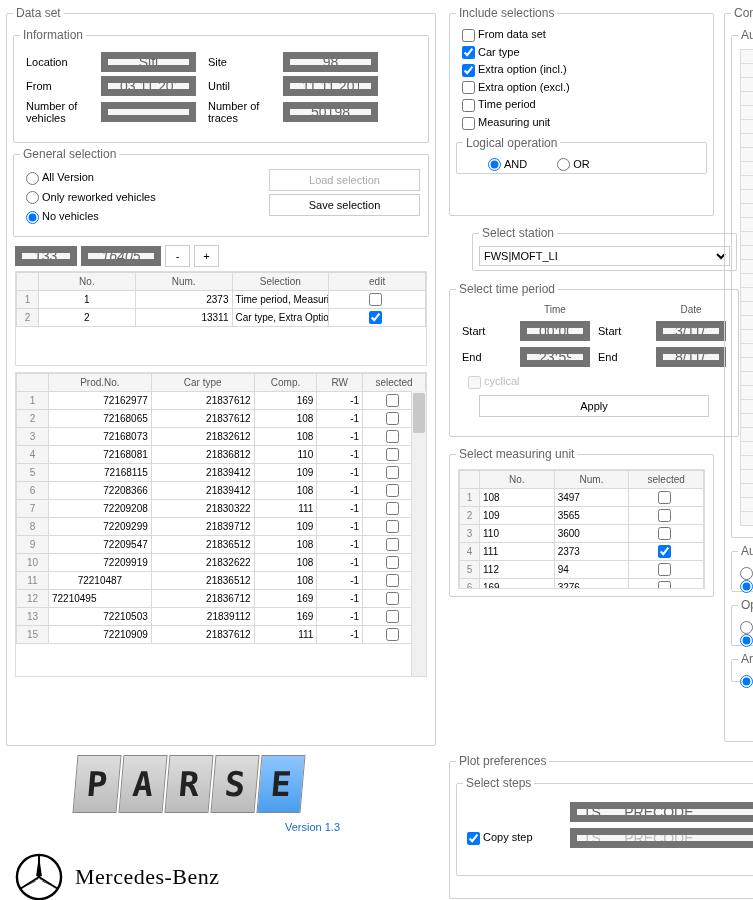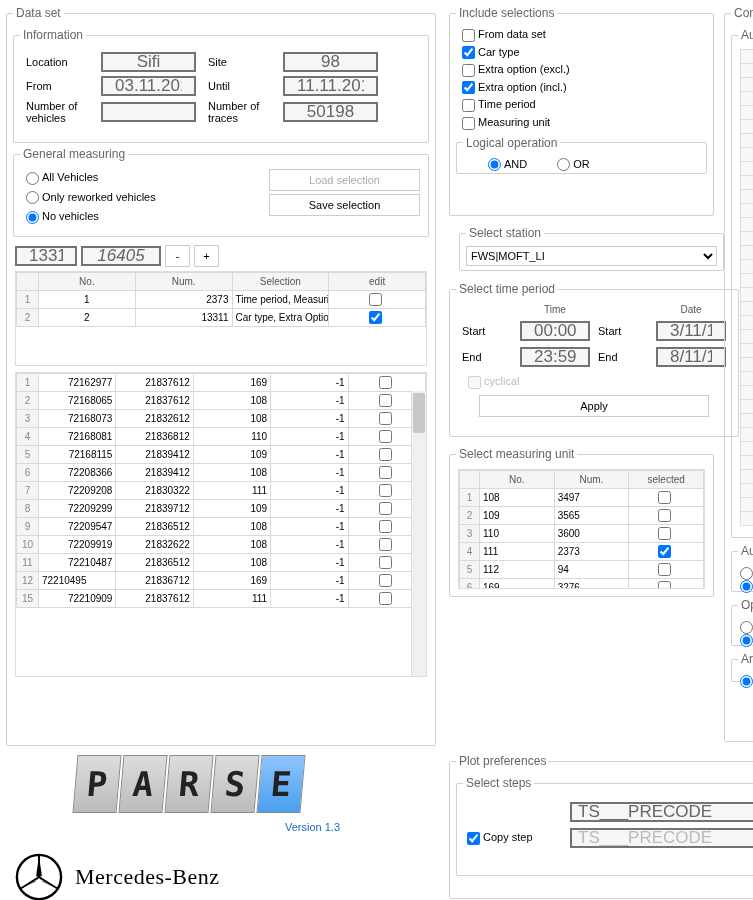--- a/index.html
+++ b/index.html
@@ -2,21 +2,21 @@
 <html><head>
 <meta charset="utf-8">
 <style>
 * { box-sizing: border-box; margin: 0; padding: 0; font-family: "Segoe UI", Tahoma, sans-serif; font-size: 11px; }
 body { background: #fff; width: 753px; height: 900px; position: relative; overflow: hidden; color: #000; }
 
 fieldset { border: 1px solid #d0d0d0; border-radius: 2px; padding: 6px; margin: 4px; position: absolute; }
 legend { padding: 0 3px; font-size: 12px; color: #666; }
 fieldset.inner { position: relative; margin: 2px 0; }
 
-.inp { background: #f6f6f6; border: 2px solid #737373; height: 20px; padding: 0 12px; text-align: center; font-size: 17px; color: #666; }
+.inp { background: #f6f6f6; border: 7px solid #737373; height: 20px; padding: 0 12px; text-align: center; font-size: 14px; color: #666; }
 .btn { background: #fff; border: 1px solid #ccc; height: 22px; font-size: 11px; cursor: pointer; }
 .btn:disabled { color: #aaa; }
 label { font-size: 11px; }
 
 
 #fs-dataset { left: 2px; top: 2px; width: 430px; height: 740px; }
 
 #fs-info { width: 100%; height: 115px; }
 .info-row { display: flex; align-items: center; margin: 4px 6px; }
 .info-row .lab { width: 75px; }
@@ -43,21 +43,21 @@
 .tbl-data-wrap { border: 1px solid #ddd; height: 305px; overflow: hidden; margin: 6px 2px 2px; position: relative; }
 .scrollbar-stub { position: absolute; right: 0; top: 18px; bottom: 0; width: 15px; background: #f0f0f0; border-left: 1px solid #ddd; }
 .scrollbar-thumb { position: absolute; left: 1px; right: 1px; top: 2px; height: 40px; background: #c8c8c8; border-radius: 2px; }
 
 
 #fs-include { left: 445px; top: 2px; width: 265px; height: 210px; }
 .chk-col { display: flex; flex-direction: column; gap: 4px; padding: 2px 6px; }
 #fs-logical { width: 100%; height: 38px; margin-top: 4px; }
 .logical-row { display: flex; gap: 30px; padding: 2px 25px; }
 
-#fs-station { left: 455px; top: 222px; width: 265px; height: 45px; }
+#fs-station { left: 468px; top: 222px; width: 265px; height: 45px; }
 #fs-station select { width: 100%; height: 20px; font-size: 11px; background: #fff; border: 1px solid #ccc; }
 
 #fs-timeperiod { left: 445px; top: 278px; width: 265px; height: 155px; }
 .tp-grid { display: grid; grid-template-columns: 50px 70px 50px 70px; gap: 6px 8px; align-items: center; padding: 2px 6px; }
 .tp-grid .head { text-align: center; color: #555; font-size: 10px; }
 .tp-grid .inp { width: 100%; }
 #fs-timeperiod .apply-btn { width: 230px; margin: 6px auto 0; display: block; }
 
 #fs-measunit { left: 445px; top: 443px; width: 265px; height: 150px; }
 .tbl-mu-wrap { border: 1px solid #ddd; height: 120px; overflow: hidden; margin: 2px; }
@@ -107,24 +107,24 @@
     </div>
     <div class="info-row">
       <span class="lab" style="line-height:1.1">Number of vehicles</span>
       <input class="inp" value="" style="">
       <span class="lab2" style="line-height:1.1">Number of traces</span>
       <input class="inp inp2" value="50198" style="">
     </div>
   </fieldset>
 
   <fieldset id="fs-gensel" class="inner">
-    <legend>General measuring</legend>
+    <legend>General selection</legend>
     <div class="gensel-grid">
       <div class="gensel-left">
-        <label><input type="radio" name="gs" style=""><span>All Vehicles</span></label>
+        <label><input type="radio" name="gs" style=""><span>All Version</span></label>
         <label><input type="radio" name="gs" style=""><span>Only reworked vehicles</span></label>
         <label><input type="radio" name="gs" checked="" style=""><span>No vehicles</span></label>
       </div>
       <div class="gensel-right">
         <button class="btn" disabled="">Load selection</button>
         <button class="btn">Save selection</button>
       </div>
     </div>
   </fieldset>
 
@@ -160,20 +160,28 @@
             <td class="ck" style="width:40px"><input type="checkbox" checked="" style=""></td>
           </tr>
         </tbody>
       </table>
   </div>
 
   <div class="tbl-data-wrap">
     <table id="tbl-data">
         <tbody>
           <tr>
+            <th class="rowh" style="width:28px"></th>
+            <th style="width:90px">Prod.No.</th>
+            <th style="width:90px">Car type</th>
+            <th style="width:55px">Comp.</th>
+            <th style="width:40px">RW</th>
+            <th style="width:55px">selected</th>
+          </tr>
+          <tr>
             <td class="rowh">1</td>
             <td style="text-align:right">72162977</td>
             <td style="text-align:right">21837612</td>
             <td style="text-align:right">169</td>
             <td style="text-align:right">-1</td>
             <td class="ck"><input type="checkbox" style=""></td>
           </tr>
           <tr>
             <td class="rowh">2</td>
             <td style="text-align:right">72168065</td>
@@ -241,30 +249,38 @@
           <tr>
             <td class="rowh">10</td>
             <td style="text-align:right">72209919</td>
             <td style="text-align:right">21832622</td>
             <td style="text-align:right">108</td>
             <td style="text-align:right">-1</td>
             <td class="ck"><input type="checkbox" style=""></td>
           </tr>
           <tr>
             <td class="rowh">11</td>
-            <td style="text-align:right">72210487</td>
+            <td style="text-align:center">72210487</td>
             <td style="text-align:right">21836512</td>
             <td style="text-align:right">108</td>
             <td style="text-align:right">-1</td>
             <td class="ck"><input type="checkbox" style=""></td>
           </tr>
           <tr>
             <td class="rowh">12</td>
             <td style="text-align:left">72210495</td>
             <td style="text-align:right">21836712</td>
+            <td style="text-align:right">169</td>
+            <td style="text-align:right">-1</td>
+            <td class="ck"><input type="checkbox" style=""></td>
+          </tr>
+          <tr>
+            <td class="rowh">13</td>
+            <td style="text-align:right">72210503</td>
+            <td style="text-align:right">21839112</td>
             <td style="text-align:right">169</td>
             <td style="text-align:right">-1</td>
             <td class="ck"><input type="checkbox" style=""></td>
           </tr>
           <tr>
             <td class="rowh">15</td>
             <td style="text-align:right">72210909</td>
             <td style="text-align:right">21837612</td>
             <td style="text-align:right">111</td>
             <td style="text-align:right">-1</td>
@@ -276,22 +292,22 @@
         <div class="scrollbar-thumb"></div>
       </div>
   </div>
 </fieldset>
 
 <fieldset id="fs-include">
   <legend>Include selections</legend>
   <div class="chk-col" id="include-checks">
       <label><input type="checkbox" style=""><span>From data set</span></label>
       <label><input type="checkbox" checked="" style=""><span>Car type</span></label>
+      <label><input type="checkbox" checked="" style=""><span>Extra option (incl.)</span></label>
       <label><input type="checkbox" style=""><span>Extra option (excl.)</span></label>
-      <label><input type="checkbox" checked="" style=""><span>Extra option (incl.)</span></label>
       <label><input type="checkbox" style=""><span>Time period</span></label>
       <label><input type="checkbox" style=""><span>Measuring unit</span></label>
     </div>
   <fieldset id="fs-logical" class="inner">
     <legend>Logical operation</legend>
     <div class="logical-row">
       <label><input type="radio" name="lg" checked="" style=""><span>AND</span></label>
       <label><input type="radio" name="lg" style=""><span>OR</span></label>
     </div>
   </fieldset>

